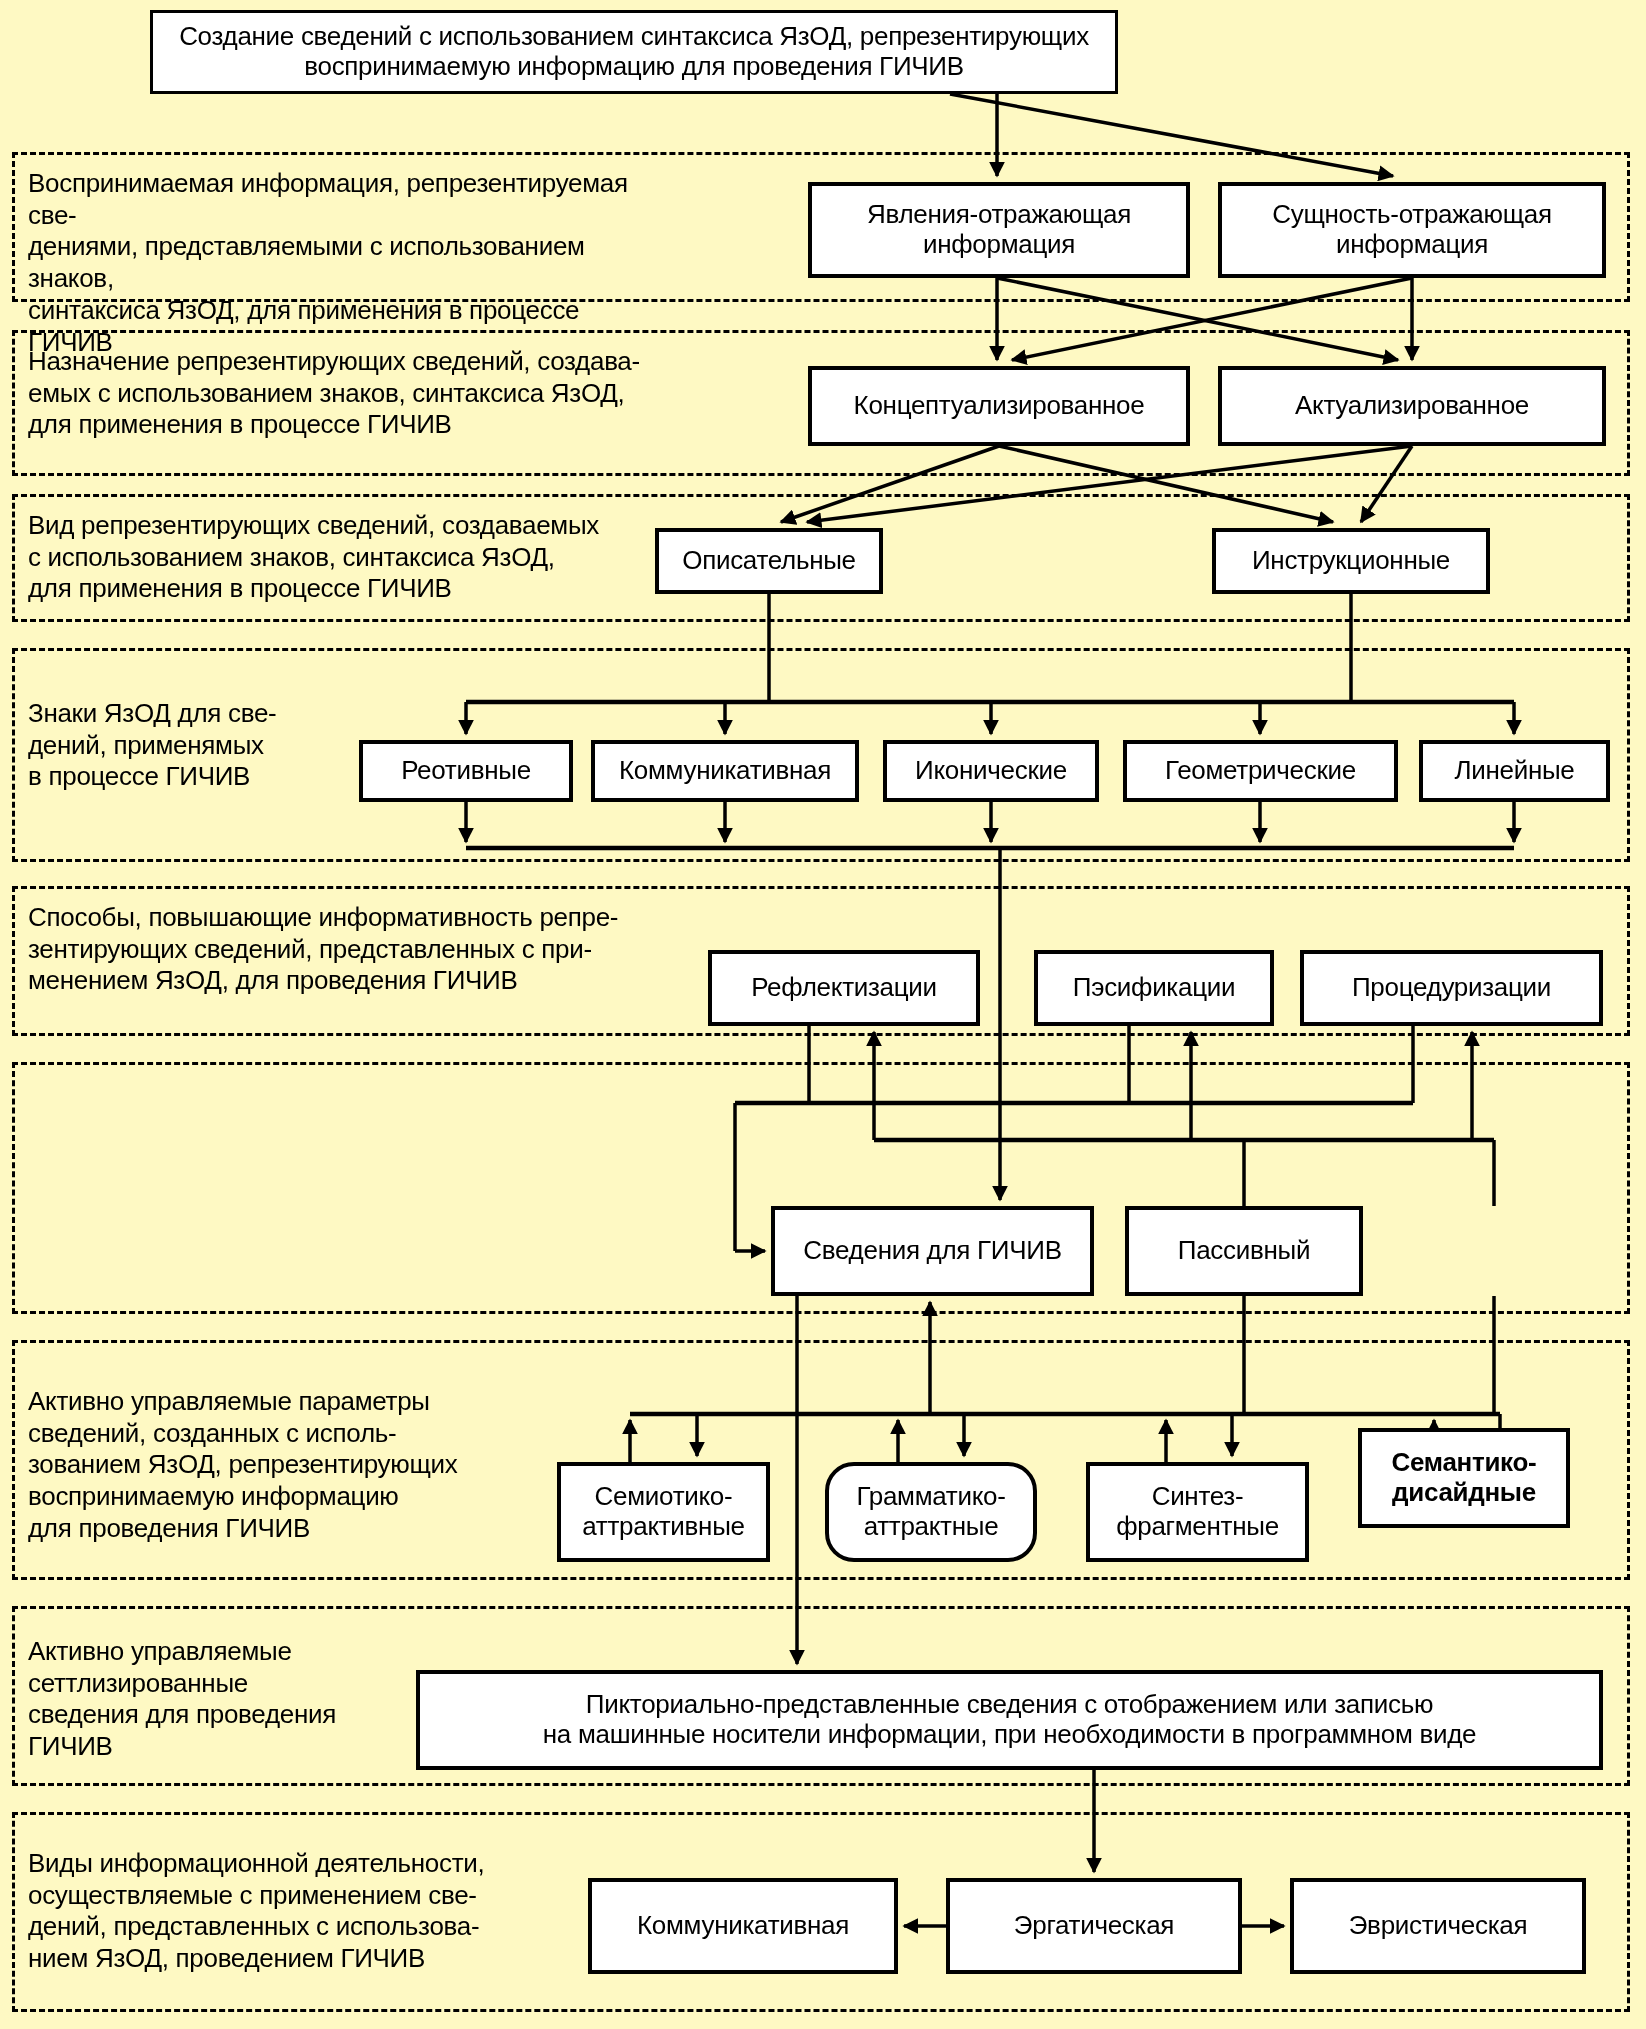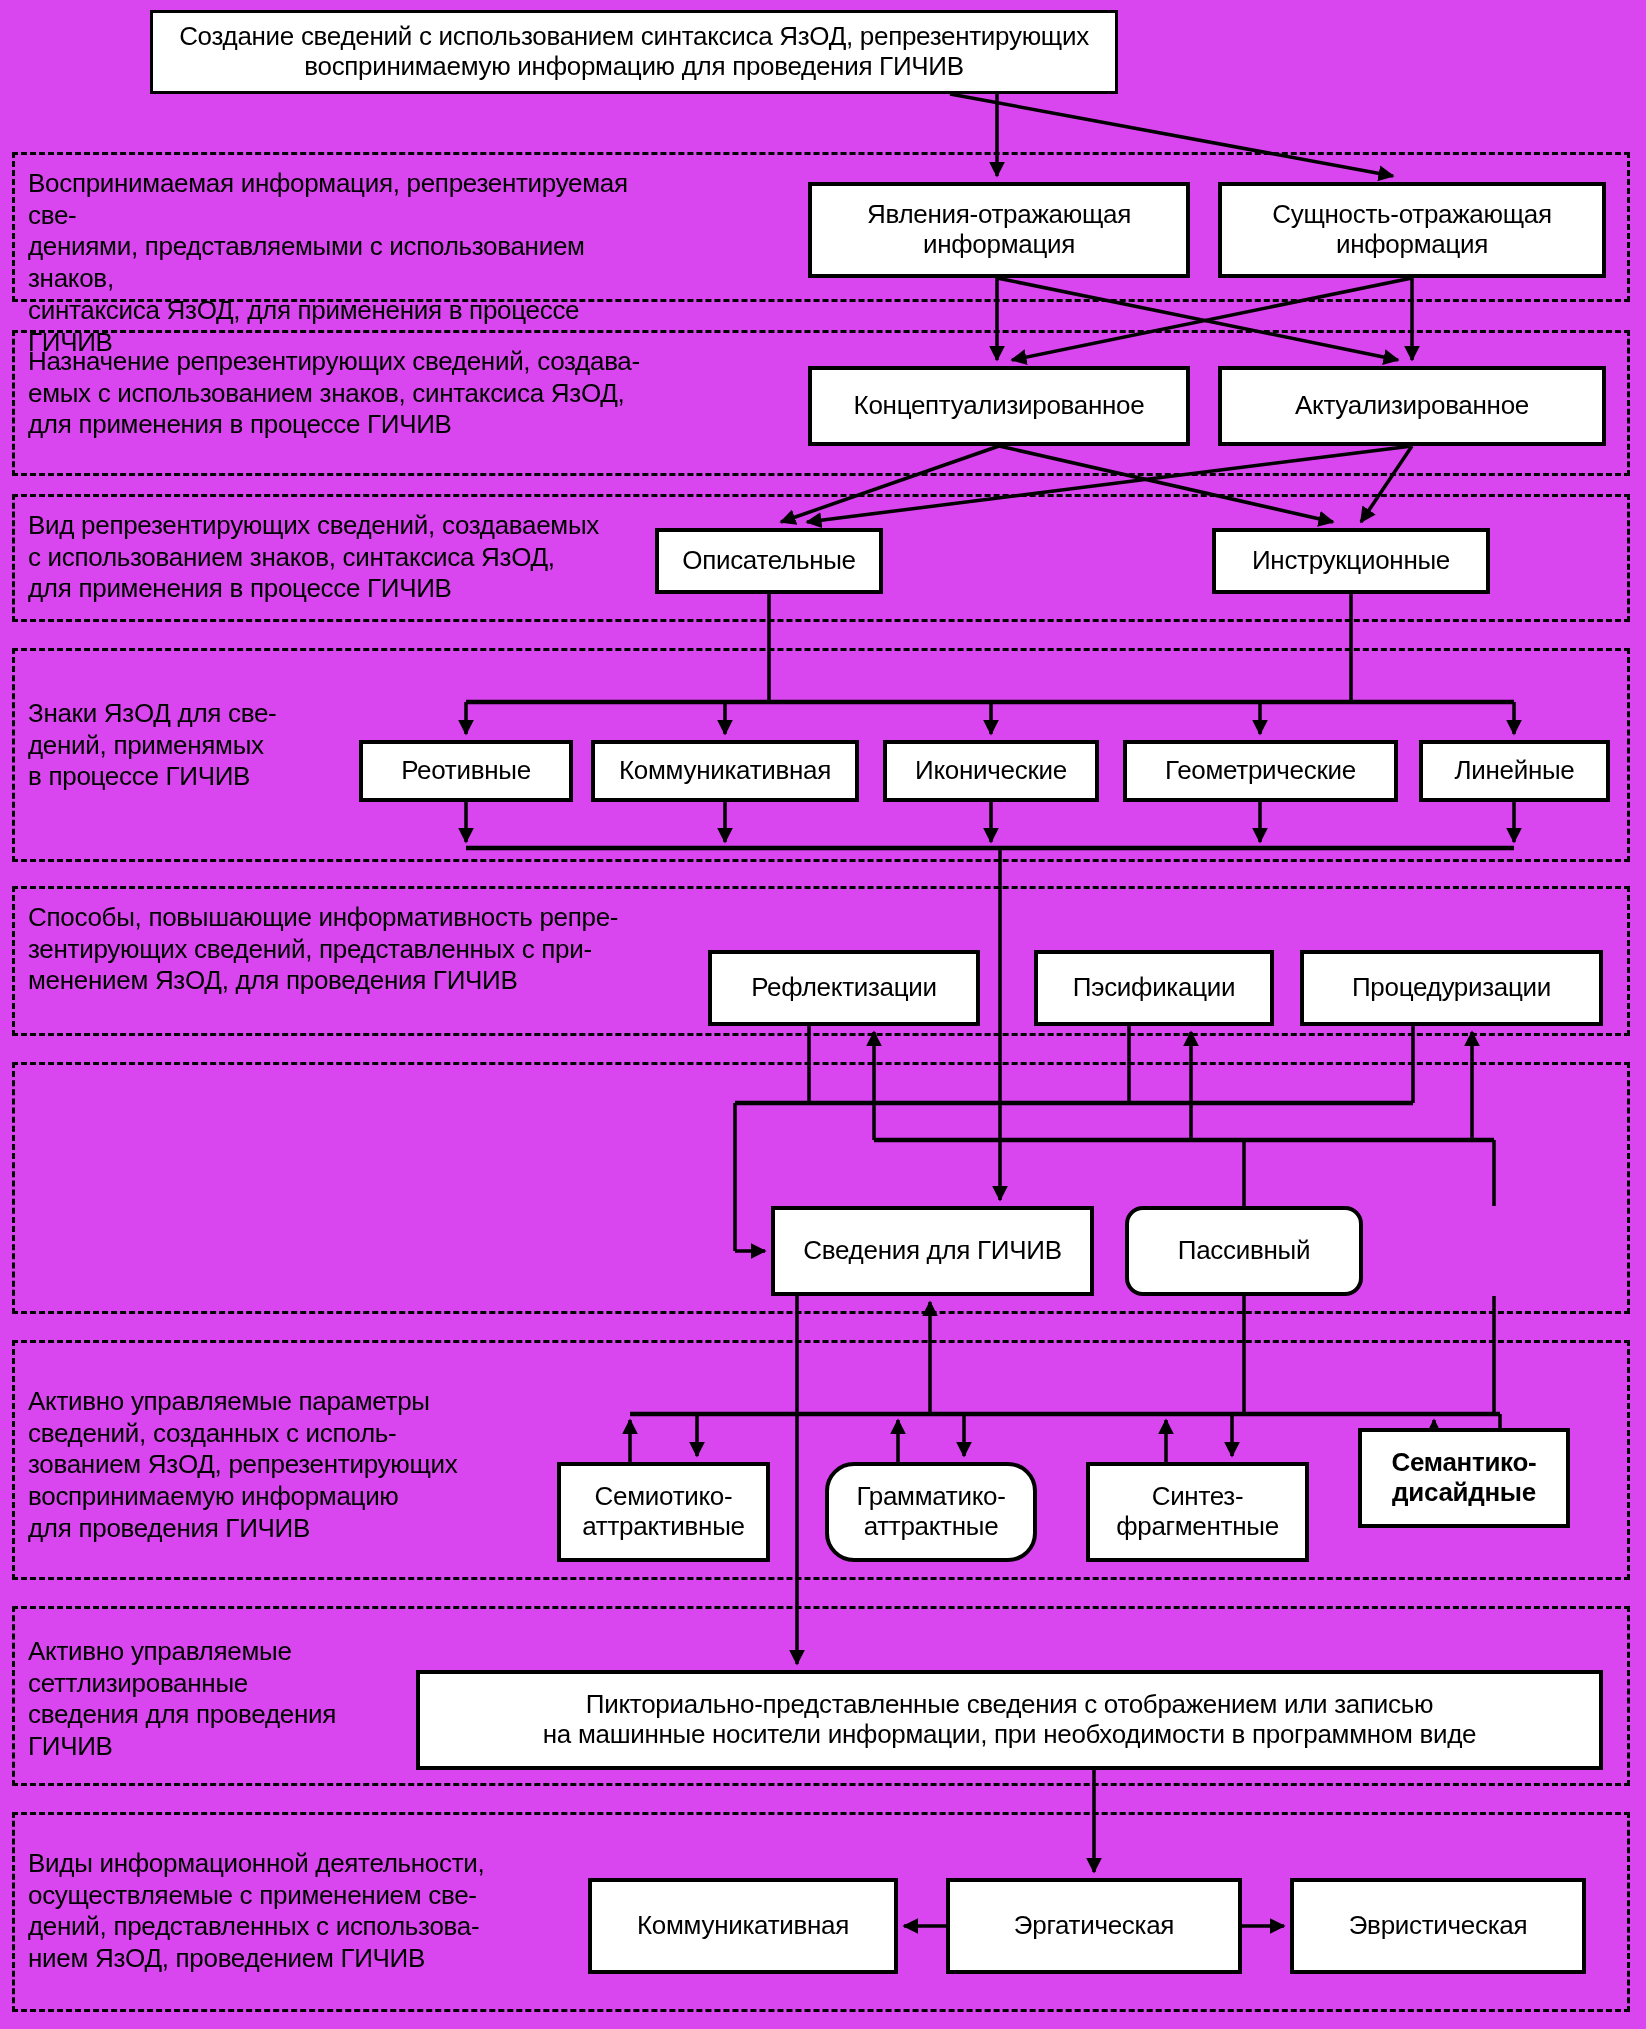--- a/index.html
+++ b/index.html
@@ -1,17 +1,17 @@
 <!DOCTYPE html>
 <html><head>
 <meta charset="utf-8">
 <style>
   html,body{margin:0;padding:0;background:#fff;}
   #canvas{
-    position:relative;width:1646px;height:2029px;background:#d946ef;
+    position:relative;width:1646px;height:2029px;background:#fef9c3;
     font-family:"Liberation Sans", sans-serif;color:#000;
   }
   #arrows{position:absolute;left:0;top:0;width:1646px;height:2029px;}
   .ln{stroke:#000;stroke-width:3.5;}
   .bus{stroke:#000;stroke-width:4.5;}
   .sec{position:absolute;border:3px dashed #000;box-sizing:border-box;}
   .node{
     position:absolute;border:4px solid #000;background:#fff;box-sizing:border-box;
     display:flex;align-items:center;justify-content:center;text-align:center;
     font-size:26px;line-height:1.15;white-space:pre-line;letter-spacing:-0.3px;
@@ -140,21 +140,21 @@
   <div class="sec" style="left:12px;top:886px;width:1618px;height:150px;"></div>
   <div class="lbl" style="left:28px;top:902px;width:650px;">Способы, повышающие информативность репре-
 зентирующих сведений, представленных с при-
 менением ЯзОД, для проведения ГИЧИВ</div>
   <div class="node" style="left:1034px;top:950px;width:240px;height:76px;">Пэсификации</div>
   <div class="node" style="left:708px;top:950px;width:272px;height:76px;">Рефлектизации</div>
   <div class="node" style="left:1300px;top:950px;width:303px;height:76px;">Процедуризации</div>
 
   <div class="sec" style="left:12px;top:1062px;width:1618px;height:252px;"></div>
   <div class="node" style="left:771px;top:1206px;width:323px;height:90px;">Сведения для ГИЧИВ</div>
-  <div class="node" style="left:1125px;top:1206px;width:238px;height:90px;border-radius:18px;">Пассивный</div>
+  <div class="node" style="left:1125px;top:1206px;width:238px;height:90px;">Пассивный</div>
 
   <div class="sec" style="left:12px;top:1340px;width:1618px;height:240px;"></div>
   <div class="lbl" style="left:28px;top:1386px;width:500px;">Активно управляемые параметры
 сведений, созданных с исполь-
 зованием ЯзОД, репрезентирующих
 воспринимаемую информацию
 для проведения ГИЧИВ</div>
   <div class="node" style="left:557px;top:1462px;width:213px;height:100px;">Семиотико-
 аттрактивные</div>
   <div class="node" style="left:825px;top:1462px;width:212px;height:100px;border-radius:29px;">Грамматико-

